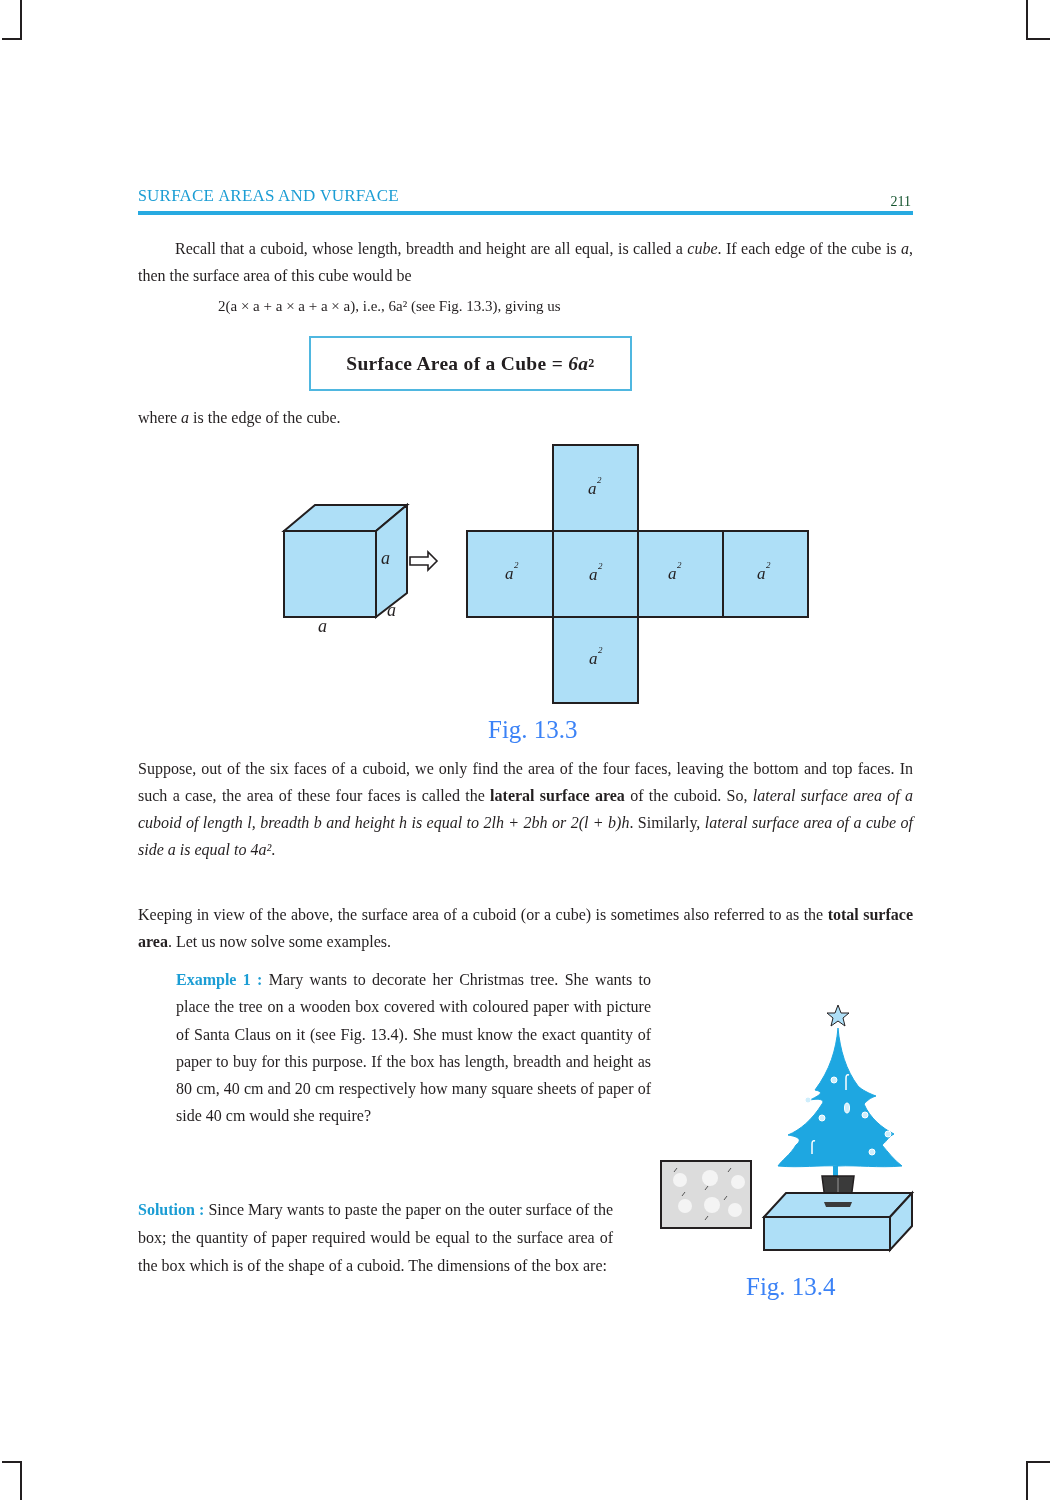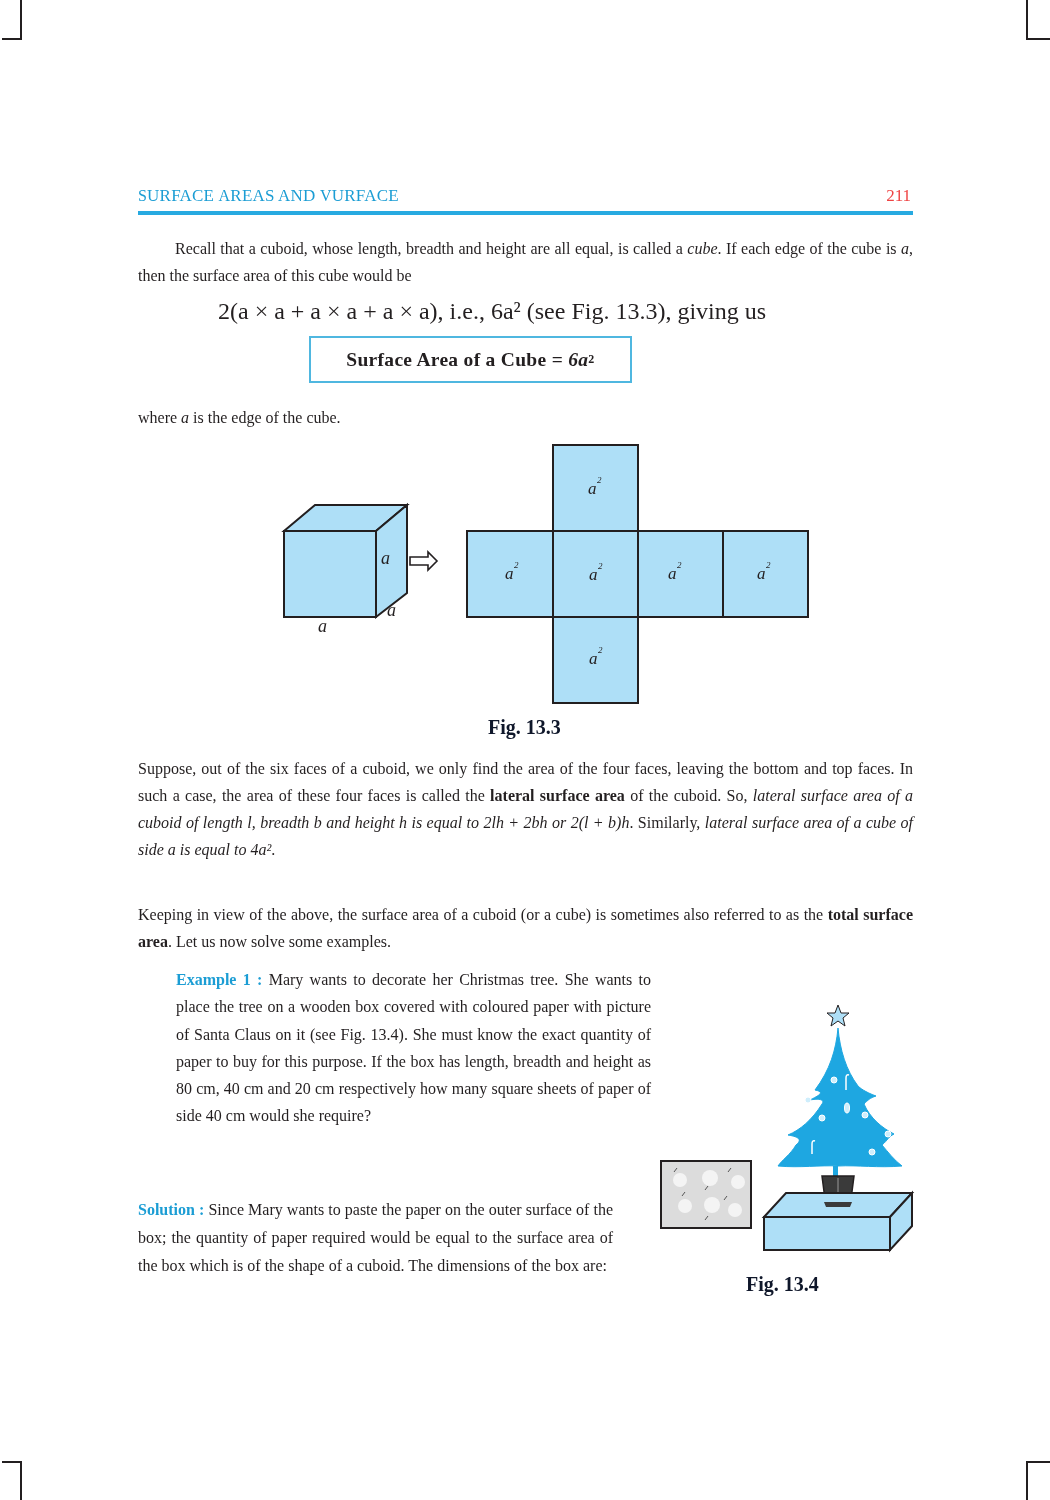--- a/index.html
+++ b/index.html
@@ -2,31 +2,31 @@
 <html><head>
 <meta charset="utf-8">
 <style>
   html, body { margin:0; padding:0; background:#ffffff; }
   body { width:1050px; height:1500px; position:relative; overflow:hidden;
          font-family:"Liberation Serif", "DejaVu Serif", serif; color:#231f20; }
   .crop { position:absolute; background:#231f20; }
   .header { position:absolute; left:138px; top:186px; width:775px; height:30px; }
   .header .title { position:absolute; left:0; top:0; font-size:16px; color:#1b9dd4; letter-spacing:0.2px; }
   .header .title .sc { font-size:17px; }
-  .header .pageno { position:absolute; right:2px; top:0; font-size:17px; color:#ef4444; }
+  .header .pageno { position:absolute; right:2px; top:8px; font-size:14px; color:#14532d; }
   .header .rule { position:absolute; left:0; top:25px; width:775px; height:4px; background:#27aae1; }
   .para { position:absolute; left:138px; width:775px; font-size:16px; line-height:27px; text-align:justify; }
   .para i { font-style:italic; }
   .para b { font-weight:bold; }
   .indent { text-indent:37px; }
-  .formula { position:absolute; left:218px; top:298px; font-size:24px; }
-  .boxed { position:absolute; left:309px; top:336px; width:323px; height:47px; border:2px solid #4fb7e0;
+  .formula { position:absolute; left:218px; top:298px; font-size:15px; }
+  .boxed { position:absolute; left:309px; top:336px; width:323px; height:55px; border:2px solid #4fb7e0;
            box-sizing:border-box; display:flex; align-items:center; justify-content:center;
            font-size:19.5px; font-weight:bold; letter-spacing:0.3px; }
-  .figcap { position:absolute; font-size:20px; font-weight:bold; color:#0f172a; }
+  .figcap { position:absolute; font-size:25px; font-weight:normal; color:#3b82f6; }
   .ex-label { color:#1b9dd4; font-weight:bold; }
   svg { position:absolute; }
   .lbl { font-family:"Liberation Serif", serif; font-style:italic; fill:#231f20; }
 </style>
 </head>
 <body>
 
 <div class="crop" style="left:20px;top:0;width:2px;height:40px;"></div>
 <div class="crop" style="left:2px;top:38px;width:20px;height:2px;"></div>
 <div class="crop" style="left:1026px;top:0;width:2px;height:40px;"></div>

